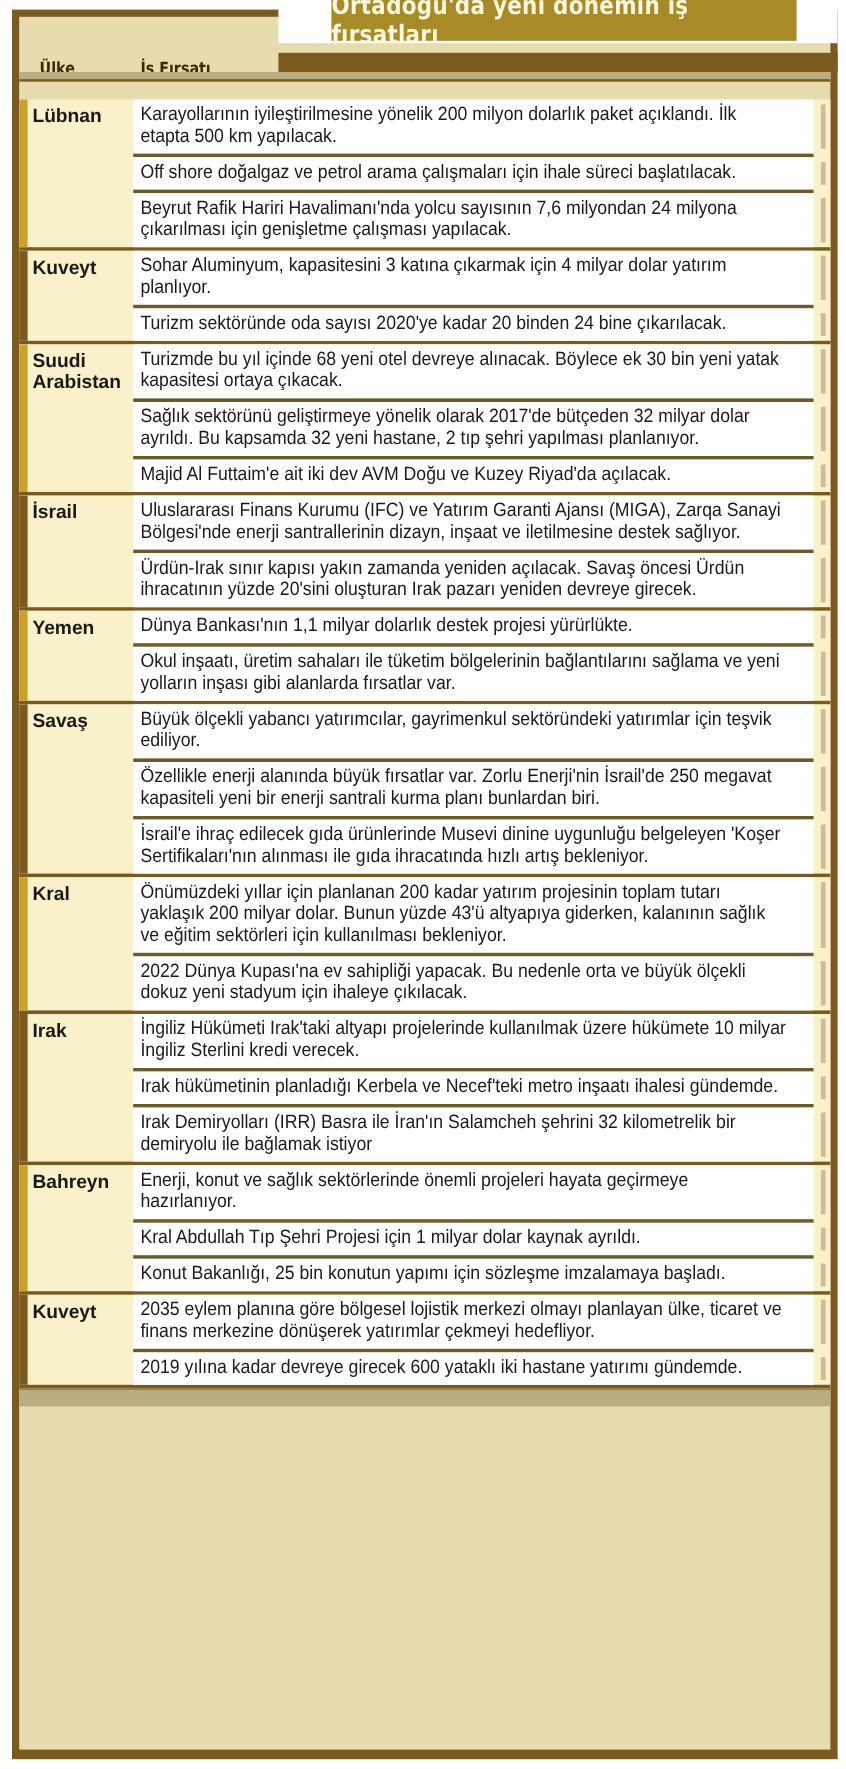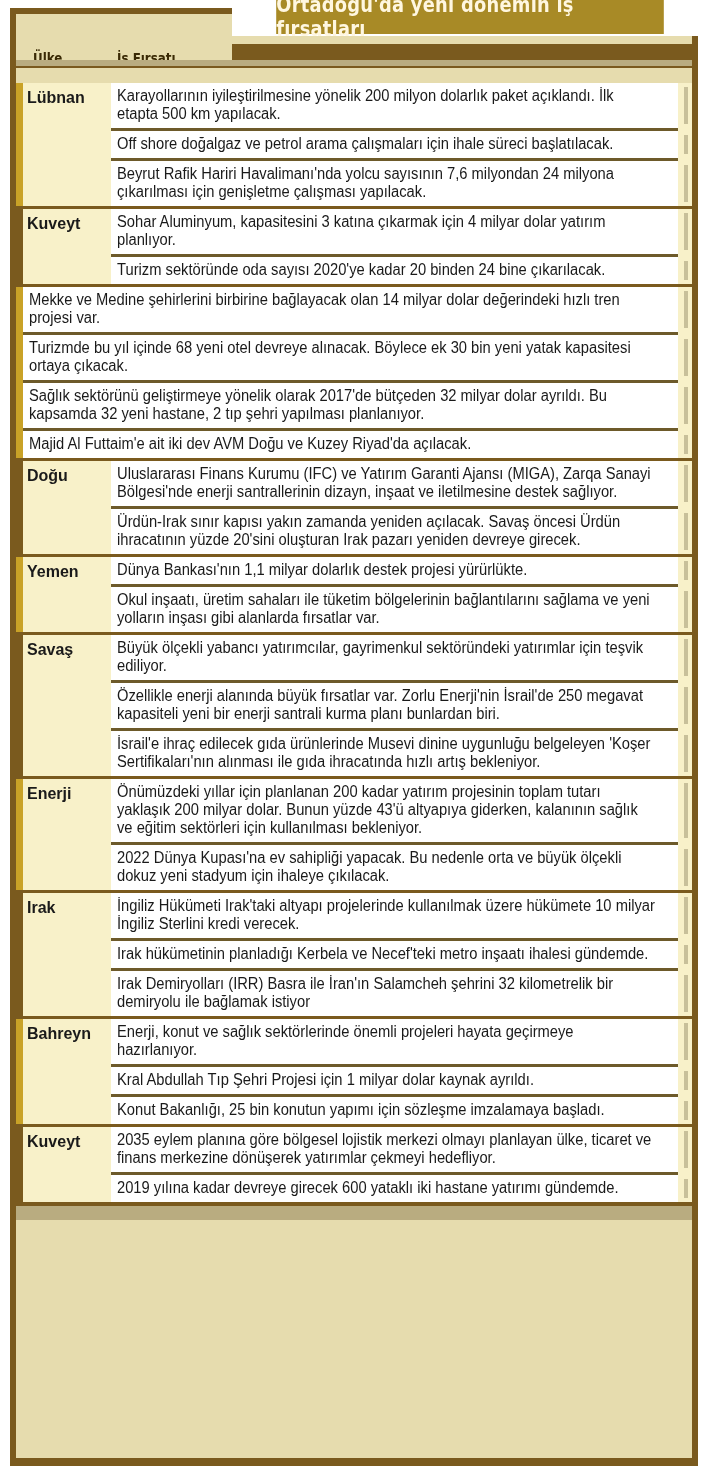--- a/index.html
+++ b/index.html
@@ -80,38 +80,36 @@
         <div class="item">
           <span class="item-text">Sohar Aluminyum, kapasitesini 3 katına çıkarmak için 4 milyar dolar yatırım planlıyor.</span>
         </div>
         <div class="item">
           <span class="item-text">Turizm sektöründe oda sayısı 2020'ye kadar 20 binden 24 bine çıkarılacak.</span>
         </div>
       </div>
     </div>
     <div class="group">
       <div class="accent" style="background: rgb(201, 162, 39);"></div>
+      <div class="country">Suudi Arabistan</div>
       <div class="items">
-        <div class="item">
-          <span class="item-text">Mekke ve Medine şehirlerini birbirine bağlayacak olan 14 milyar dolar değerindeki hızlı tren projesi var.</span>
-        </div>
         <div class="item">
           <span class="item-text">Turizmde bu yıl içinde 68 yeni otel devreye alınacak. Böylece ek 30 bin yeni yatak kapasitesi ortaya çıkacak.</span>
         </div>
         <div class="item">
           <span class="item-text">Sağlık sektörünü geliştirmeye yönelik olarak 2017'de bütçeden 32 milyar dolar ayrıldı. Bu kapsamda 32 yeni hastane, 2 tıp şehri yapılması planlanıyor.</span>
         </div>
         <div class="item">
           <span class="item-text">Majid Al Futtaim'e ait iki dev AVM Doğu ve Kuzey Riyad'da açılacak.</span>
         </div>
       </div>
     </div>
     <div class="group">
       <div class="accent" style="background: rgb(122, 90, 30);"></div>
-      <div class="country">Doğu</div>
+      <div class="country">İsrail</div>
       <div class="items">
         <div class="item">
           <span class="item-text">Uluslararası Finans Kurumu (IFC) ve Yatırım Garanti Ajansı (MIGA), Zarqa Sanayi Bölgesi'nde enerji santrallerinin dizayn, inşaat ve iletilmesine destek sağlıyor.</span>
         </div>
         <div class="item">
           <span class="item-text">Ürdün-Irak sınır kapısı yakın zamanda yeniden açılacak. Savaş öncesi Ürdün ihracatının yüzde 20'sini oluşturan Irak pazarı yeniden devreye girecek.</span>
         </div>
       </div>
     </div>
     <div class="group">
@@ -136,21 +134,21 @@
         <div class="item">
           <span class="item-text">Özellikle enerji alanında büyük fırsatlar var. Zorlu Enerji'nin İsrail'de 250 megavat kapasiteli yeni bir enerji santrali kurma planı bunlardan biri.</span>
         </div>
         <div class="item">
           <span class="item-text">İsrail'e ihraç edilecek gıda ürünlerinde Musevi dinine uygunluğu belgeleyen 'Koşer Sertifikaları'nın alınması ile gıda ihracatında hızlı artış bekleniyor.</span>
         </div>
       </div>
     </div>
     <div class="group">
       <div class="accent" style="background: rgb(201, 162, 39);"></div>
-      <div class="country">Enerji</div>
+      <div class="country">Kral</div>
       <div class="items">
         <div class="item">
           <span class="item-text">Önümüzdeki yıllar için planlanan 200 kadar yatırım projesinin toplam tutarı yaklaşık 200 milyar dolar. Bunun yüzde 43'ü altyapıya giderken, kalanının sağlık ve eğitim sektörleri için kullanılması bekleniyor.</span>
         </div>
         <div class="item">
           <span class="item-text">2022 Dünya Kupası'na ev sahipliği yapacak. Bu nedenle orta ve büyük ölçekli dokuz yeni stadyum için ihaleye çıkılacak.</span>
         </div>
       </div>
     </div>
     <div class="group">

